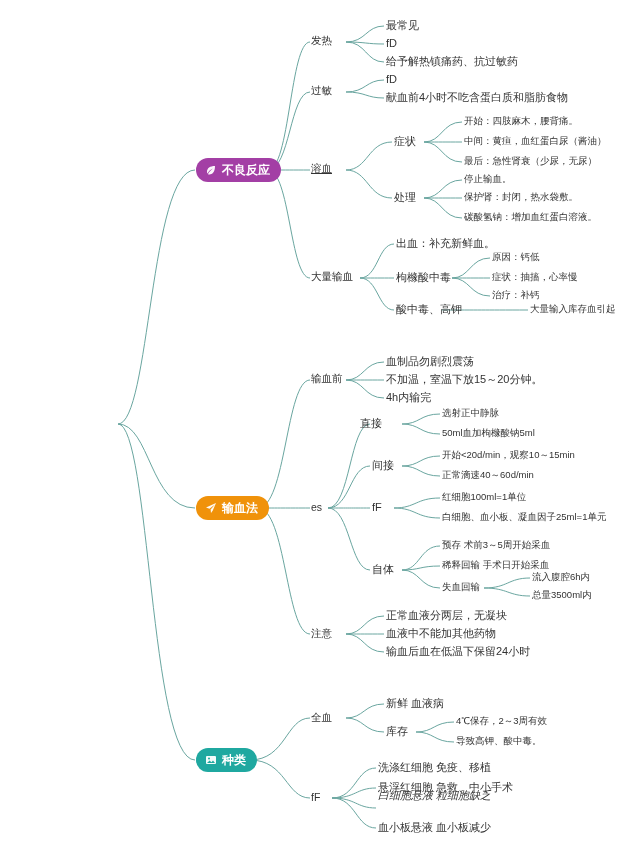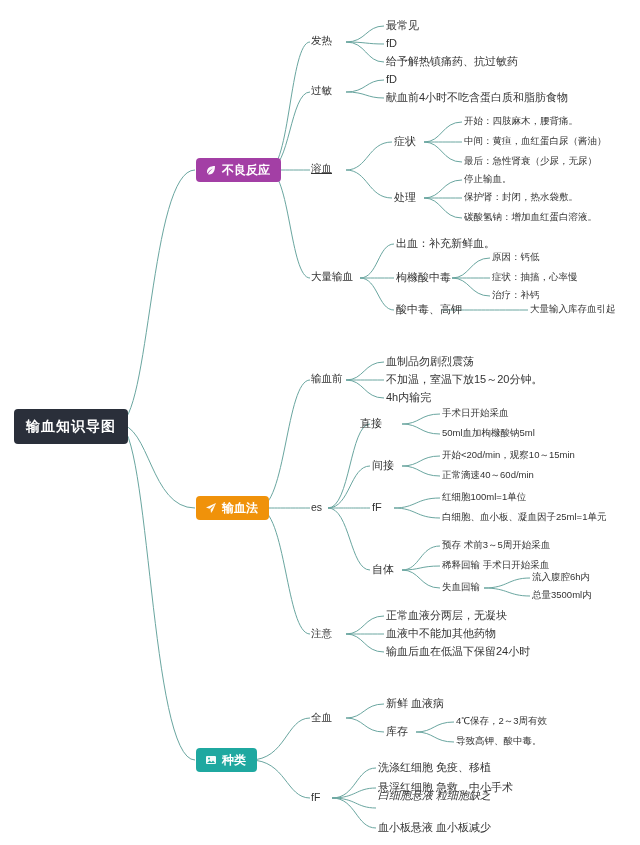--- a/index.html
+++ b/index.html
@@ -41,21 +41,21 @@
     padding: 9px 12px;
     border-radius: 4px;
     letter-spacing: 1px;
   }
   
   .lvl1 {
     color: #ffffff;
     font-size: 12px;
     font-weight: bold;
     padding: 5px 11px 5px 9px;
-    border-radius: 4px;
+    border-radius: 12px;
     display: flex;
     align-items: center;
     gap: 5px;
   }
   .lvl1 .badge {
     display: inline-block;
     width: 12px;
     height: 12px;
     position: relative;
   }
@@ -166,21 +166,20 @@
       <path d="M416,732 C434,732 434,722 454,722"></path>
       <path d="M416,732 C434,732 434,742 454,742"></path>
 
       <path d="M332,798 C356,798 356,768 376,768"></path>
       <path d="M332,798 C356,798 356,788 376,788"></path>
       <path d="M332,798 C356,798 356,808 376,808"></path>
       <path d="M332,798 C356,798 356,828 376,828"></path>
     </g>
   </svg>
 
-  <div class="node root" style="left:14px; top:409px;">输血知识导图</div>
 
   <div class="node lvl1 c-purple" style="left:196px; top:158px;">
     <span class="badge">
       <svg width="12" height="12" viewBox="0 0 12 12">
           <path d="M10 2C5 2 2 4 2 8c0 1 .3 1.7.3 1.7S4 6 8 4.5C5.5 6.3 3.5 8.5 3 10.2c3 .8 7-.5 7-8.2z" fill="#ffffff" opacity="0.95"></path>
         </svg>
     </span>
     <span>不良反应</span>
   </div>
 
@@ -221,21 +220,21 @@
     <span>输血法</span>
   </div>
 
   <div class="node lvl2" style="left:311px; top:372px;">输血前</div>
   <div class="node lvl3" style="left:386px; top:355px;">血制品勿剧烈震荡</div>
   <div class="node lvl3" style="left:386px; top:373px;">不加温，室温下放15～20分钟。</div>
   <div class="node lvl3" style="left:386px; top:391px;">4h内输完</div>
 
   <div class="node lvl2" style="left:311px; top:501px;">es</div>
   <div class="node lvl3" style="left:360px; top:417px;">直接</div>
-  <div class="node lvl4" style="left:442px; top:407px;">手术日开始采血</div>
+  <div class="node lvl4" style="left:442px; top:407px;">选射正中静脉</div>
   <div class="node lvl4" style="left:442px; top:427px;">50ml血加枸橼酸钠5ml</div>
   <div class="node lvl3" style="left:372px; top:459px;">间接</div>
   <div class="node lvl4" style="left:442px; top:449px;">开始&lt;20d/min，观察10～15min</div>
   <div class="node lvl4" style="left:442px; top:469px;">正常滴速40～60d/min</div>
   <div class="node lvl3" style="left:372px; top:501px;">fF</div>
   <div class="node lvl4" style="left:442px; top:491px;">红细胞100ml=1单位</div>
   <div class="node lvl4" style="left:442px; top:511px;">白细胞、血小板、凝血因子25ml=1单元</div>
   <div class="node lvl3" style="left:372px; top:563px;">自体</div>
   <div class="node lvl4" style="left:442px; top:539px;">预存 术前3～5周开始采血</div>
   <div class="node lvl4" style="left:442px; top:559px;">稀释回输 手术日开始采血</div>

